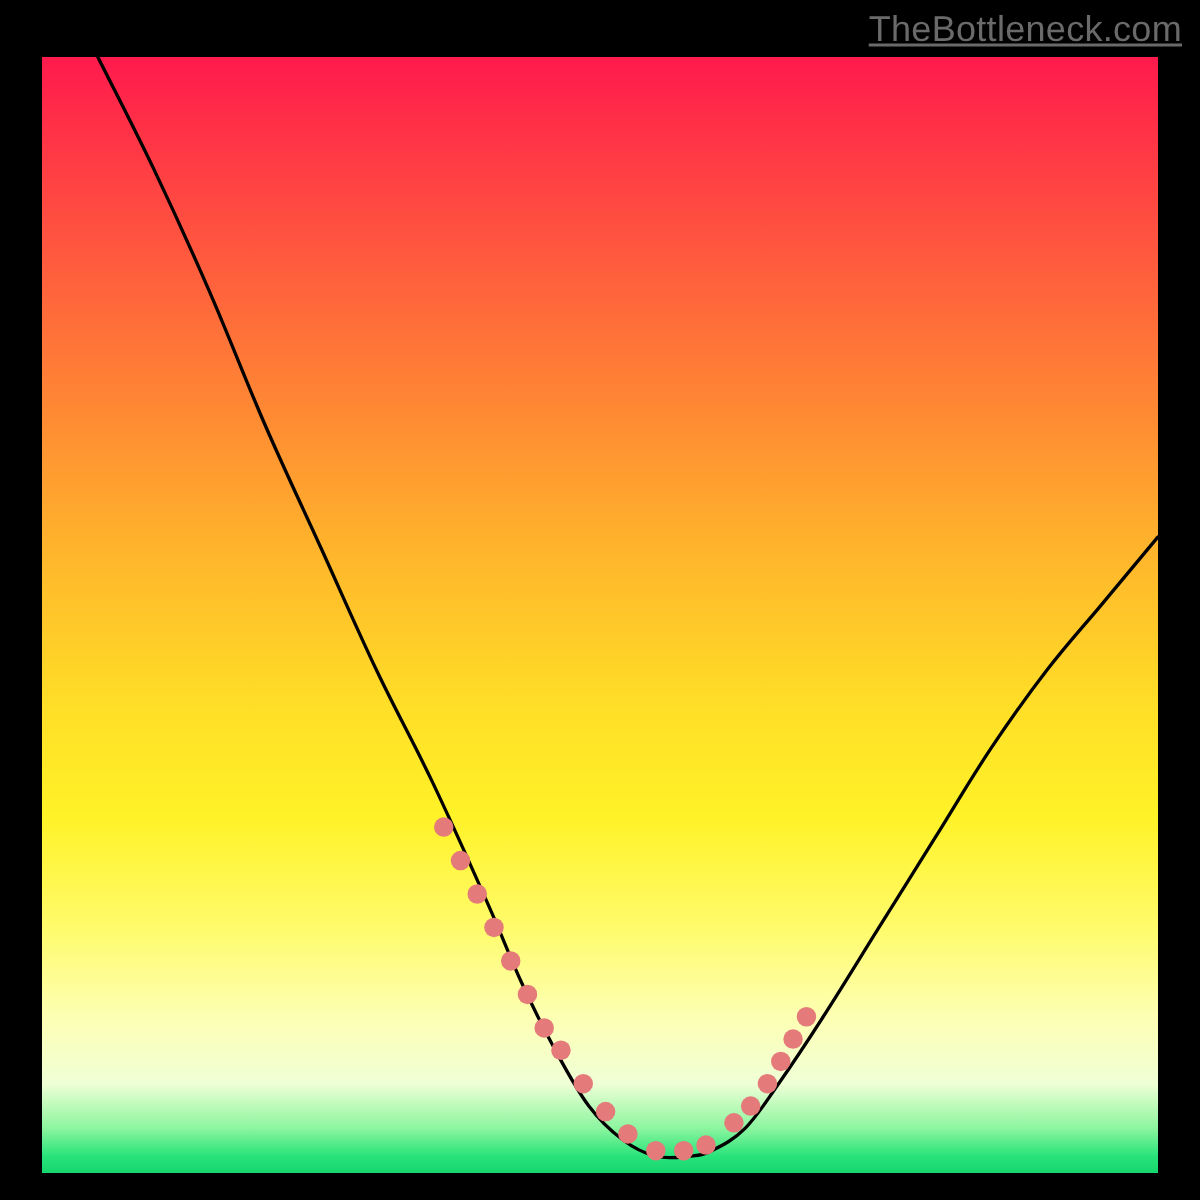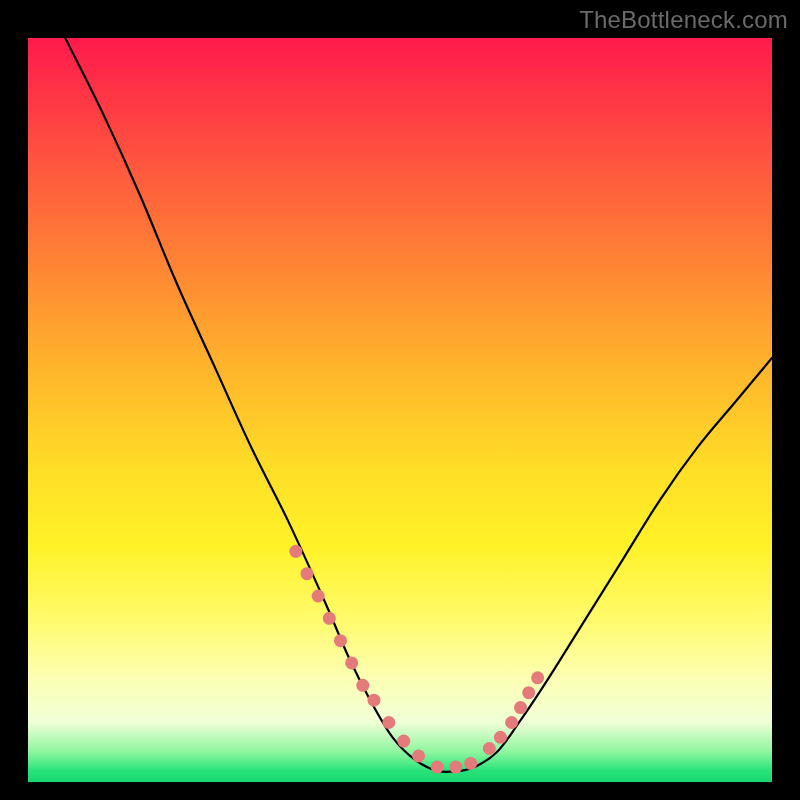--- a/index.html
+++ b/index.html
@@ -44,20 +44,21 @@
   }
   .watermark {
     position: absolute;
     top: 6px;
     right: 12px;
     color: #6a6a6a;
     font-size: 24px;
     font-weight: 500;
     letter-spacing: 0.2px;
     user-select: none;
+    text-decoration: underline;
   }
   svg.curve {
     position: absolute;
     left: 0;
     top: 0;
     width: 744px;
     height: 744px;
     overflow: visible;
   }
   .curve-path {

